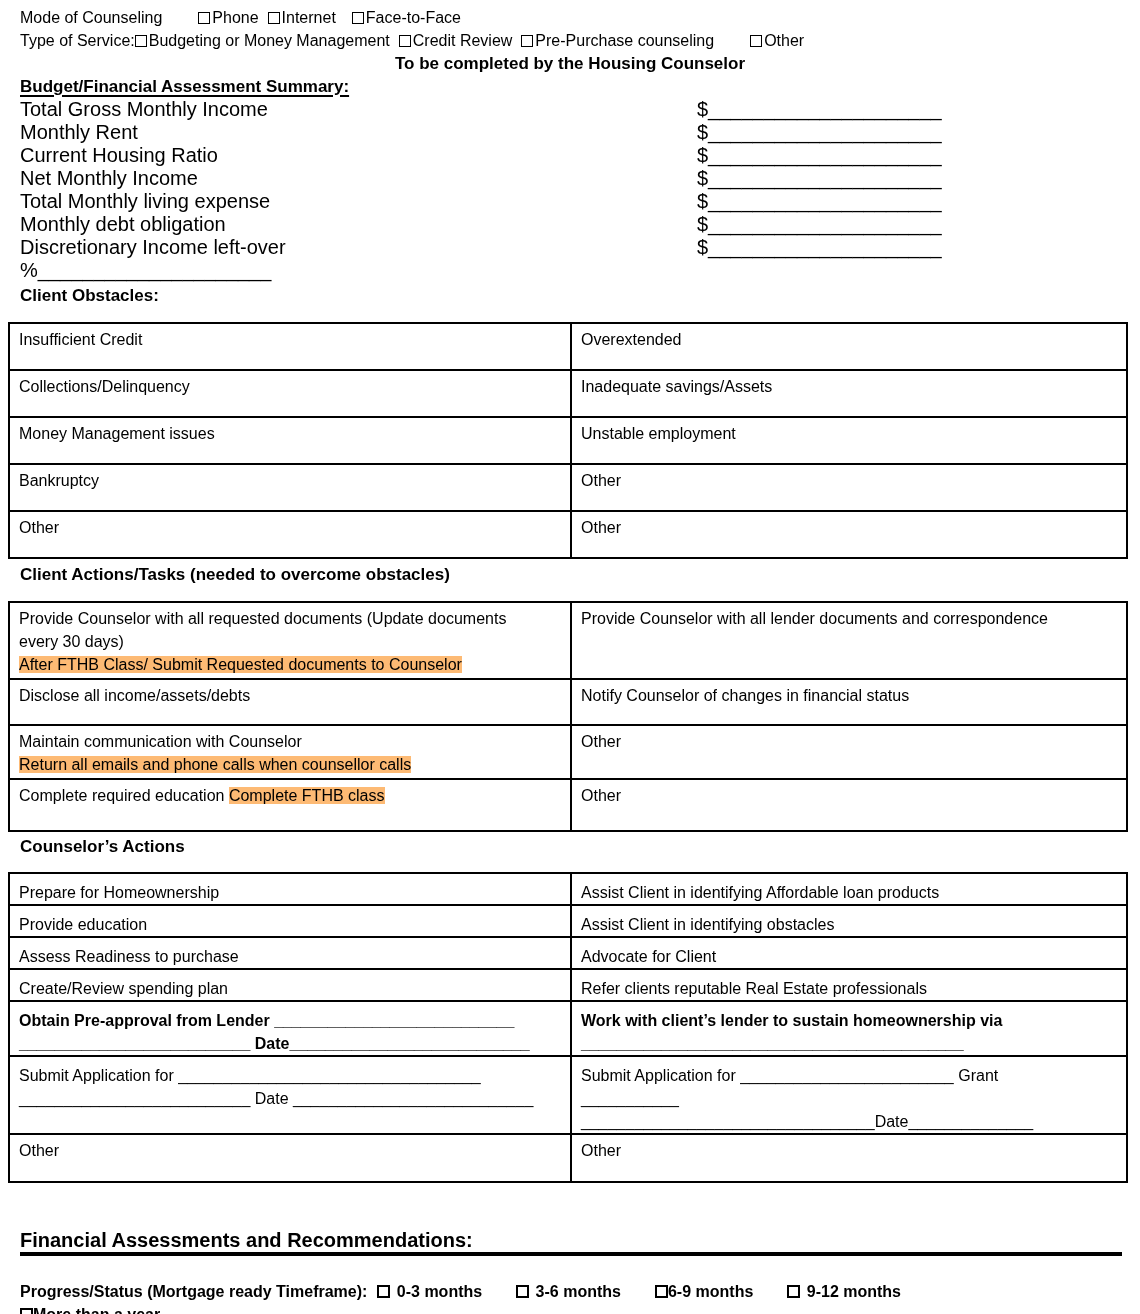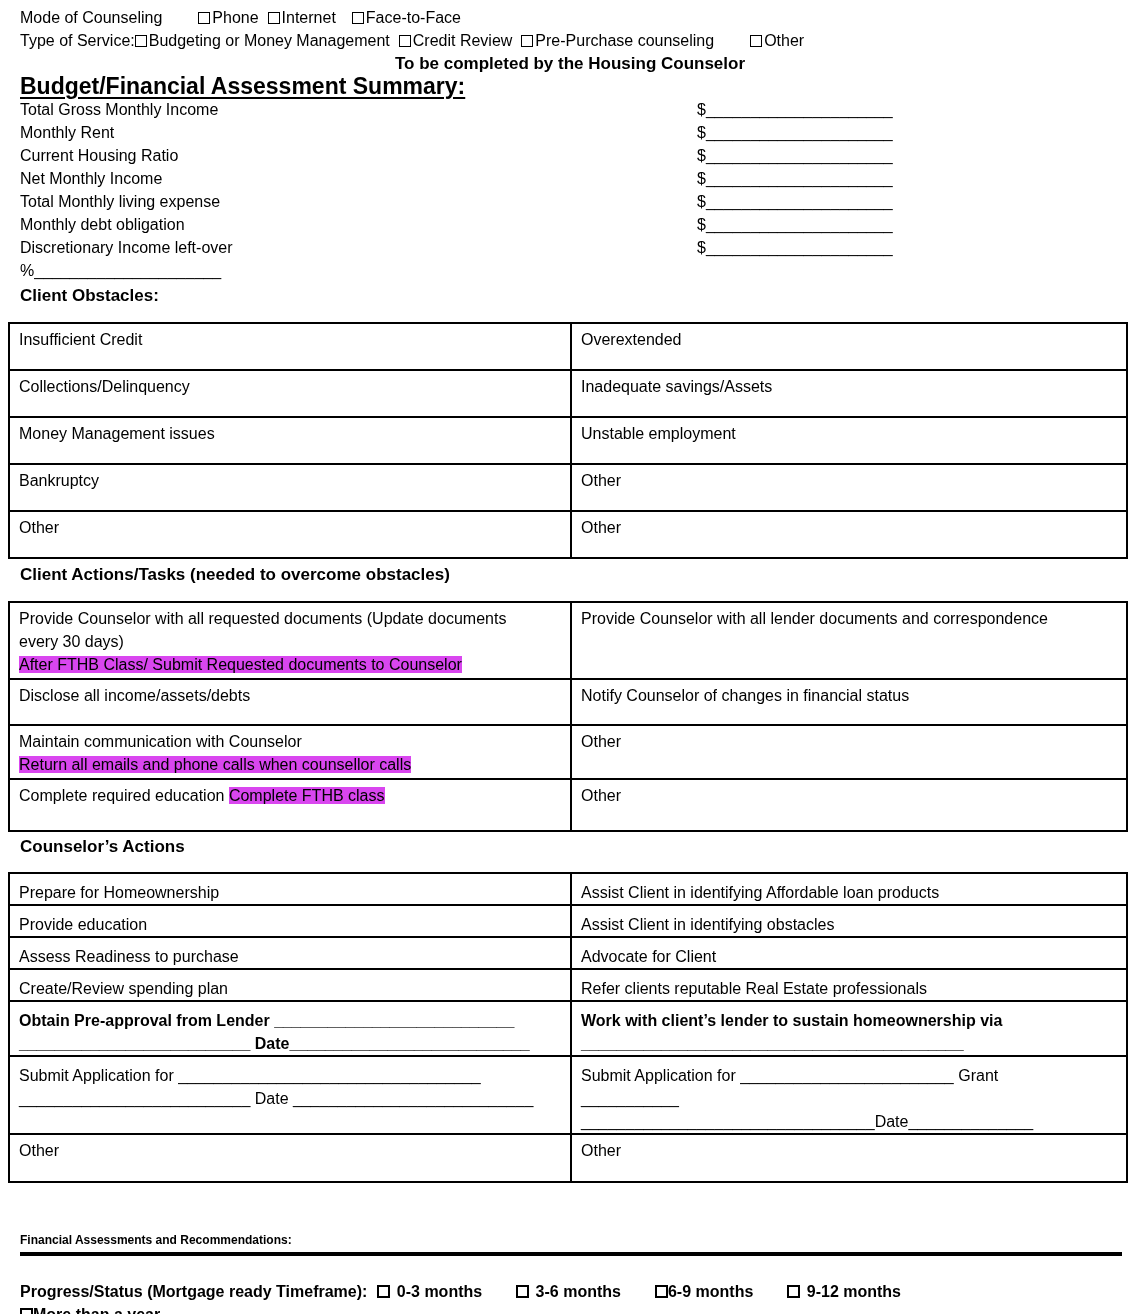--- a/index.html
+++ b/index.html
@@ -19,25 +19,25 @@
     border:1.7px solid #000; vertical-align:-1px; margin-right:2px;
     background:#fff;
   }
   .cb.nogap { margin-right:0; }
   .opt { display:inline-block; }
   .g-sm { margin-left:9px; }
   .g-md { margin-left:16px; }
   .g-lg { margin-left:24px;padding-left:12px; }
 
   .title { text-align:center; font-weight:bold; font-size:17px; line-height:23px; }
-  .h-bold { font-weight:bold; font-size:23px; line-height:23px; }
+  .h-bold { font-weight:bold; font-size:17px; line-height:23px; }
   .h-underline { text-decoration:underline; text-decoration-thickness:2px; text-underline-offset:3px; }
 
   
-  .brow { display:flex; margin-left:20px; font-size:16px; line-height:23px; }
+  .brow { display:flex; margin-left:20px; font-size:20px; line-height:23px; }
   .brow .blabel { width:677px; }
 
   .sect { font-weight:bold; font-size:17px; line-height:23px; margin:2px 0 0 20px; }
 
   table { border-collapse:collapse; width:1120px; margin-left:8px; table-layout:fixed; }
   td {
     border:2px solid #000; vertical-align:top;
     padding:4px 9px 2px 9px; font-size:16px; line-height:23px;
   }
   col.c1 { width:562px; }
@@ -53,24 +53,24 @@
   .wrap-narrow { display:inline-block; max-width:505px; }
 
   .counselor { margin-top:14px; }
   .counselor td { padding-top:7px; padding-bottom:0; }
   .counselor tr.s { height:24px; }
   .counselor tr.m { height:49px;font-weight:bold; }
   .counselor tr.l { height:67px; }
   .counselor tr.e { height:48px; }
   .counselor tr.e td { padding-top:4px; }
 
-  .hl { background:#d946ef; }
+  .hl { background:#fdba74; }
 
   .fin {
-    font-weight:bold; font-size:12px; line-height:22px;
+    font-weight:bold; font-size:20px; line-height:22px;
     margin:46px 0 0 20px; width:1102px;
     padding-bottom:1px; border-bottom:4px solid #000;
   }
   .progress { margin:24px 0 0 20px; font-weight:bold; font-size:17px; line-height:23px; }
   .progress .cb { border-width:2px; width:13px; height:13px; }
   .pg { margin-left:34px; }
   .pg1 { margin-left:10px; }
 </style>
 </head>
 <body>

